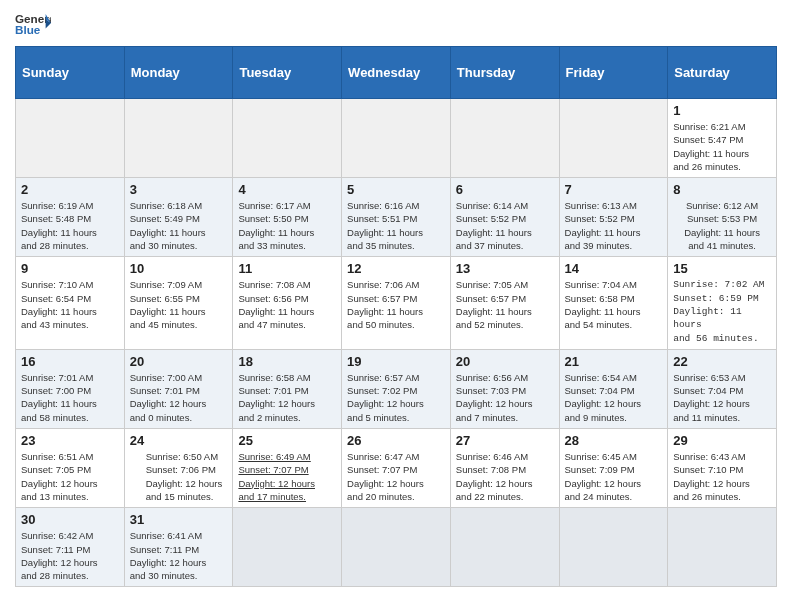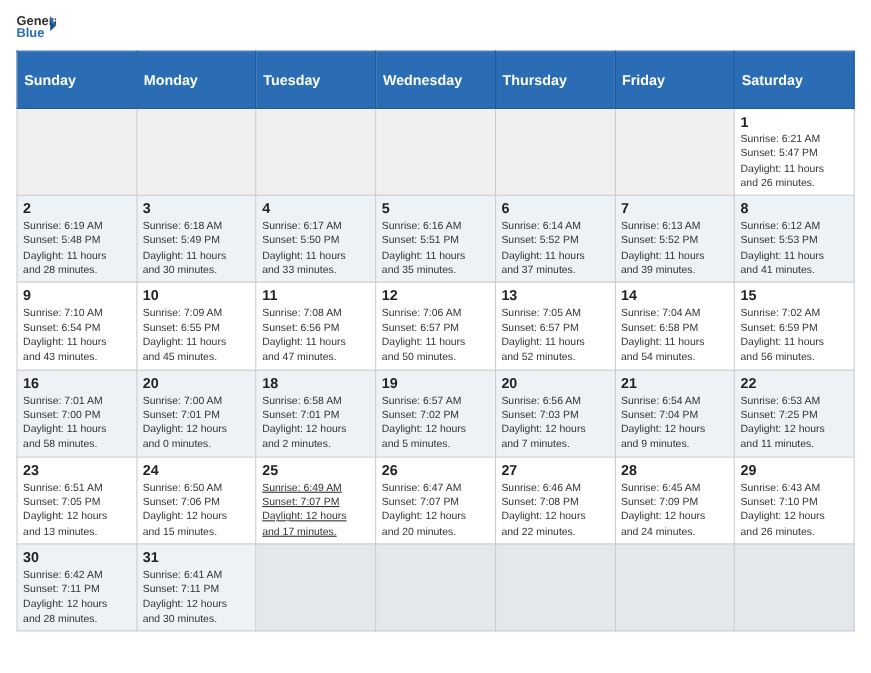--- a/index.html
+++ b/index.html
@@ -173,21 +173,21 @@
         </td>
         <td>
           <span class="day-number">7</span>
           <div class="day-info" style="white-space: pre-line;">Sunrise: 6:13 AM
 Sunset: 5:52 PM
 Daylight: 11 hours
 and 39 minutes.</div>
         </td>
         <td>
           <span class="day-number">8</span>
-          <div class="day-info" style="white-space: pre-line;">Sunrise: 6:12 AM
+          <div class="day-info" style="white-space: pre-line; text-align: center;">Sunrise: 6:12 AM
 Sunset: 5:53 PM
 Daylight: 11 hours
 and 41 minutes.</div>
         </td>
       </tr>
       <tr>
         <td>
           <span class="day-number">9</span>
           <div class="day-info" style="white-space: pre-line;">Sunrise: 7:10 AM
 Sunset: 6:54 PM
@@ -224,21 +224,21 @@
         </td>
         <td>
           <span class="day-number">14</span>
           <div class="day-info" style="white-space: pre-line;">Sunrise: 7:04 AM
 Sunset: 6:58 PM
 Daylight: 11 hours
 and 54 minutes.</div>
         </td>
         <td>
           <span class="day-number">15</span>
-          <div class="day-info" style="white-space: pre-line;">Sunrise: 7:02 AM
+          <div class="day-info" style="white-space: pre-line; font-family: Liberation Mono, monospace;">Sunrise: 7:02 AM
 Sunset: 6:59 PM
 Daylight: 11 hours
 and 56 minutes.</div>
         </td>
       </tr>
       <tr>
         <td>
           <span class="day-number">16</span>
           <div class="day-info" style="white-space: pre-line;">Sunrise: 7:01 AM
 Sunset: 7:00 PM
@@ -276,36 +276,36 @@
         <td>
           <span class="day-number">21</span>
           <div class="day-info" style="white-space: pre-line;">Sunrise: 6:54 AM
 Sunset: 7:04 PM
 Daylight: 12 hours
 and 9 minutes.</div>
         </td>
         <td>
           <span class="day-number">22</span>
           <div class="day-info" style="white-space: pre-line;">Sunrise: 6:53 AM
-Sunset: 7:25 PM
+Sunset: 7:04 PM
 Daylight: 12 hours
 and 11 minutes.</div>
         </td>
       </tr>
       <tr>
         <td>
           <span class="day-number">23</span>
           <div class="day-info" style="white-space: pre-line;">Sunrise: 6:51 AM
 Sunset: 7:05 PM
 Daylight: 12 hours
 and 13 minutes.</div>
         </td>
         <td>
           <span class="day-number">24</span>
-          <div class="day-info" style="white-space: pre-line;">Sunrise: 6:50 AM
+          <div class="day-info" style="white-space: pre-line; margin-left: 16px;">Sunrise: 6:50 AM
 Sunset: 7:06 PM
 Daylight: 12 hours
 and 15 minutes.</div>
         </td>
         <td>
           <span class="day-number">25</span>
           <div class="day-info" style="white-space: pre-line; text-decoration: underline;">Sunrise: 6:49 AM
 Sunset: 7:07 PM
 Daylight: 12 hours
 and 17 minutes.</div>

